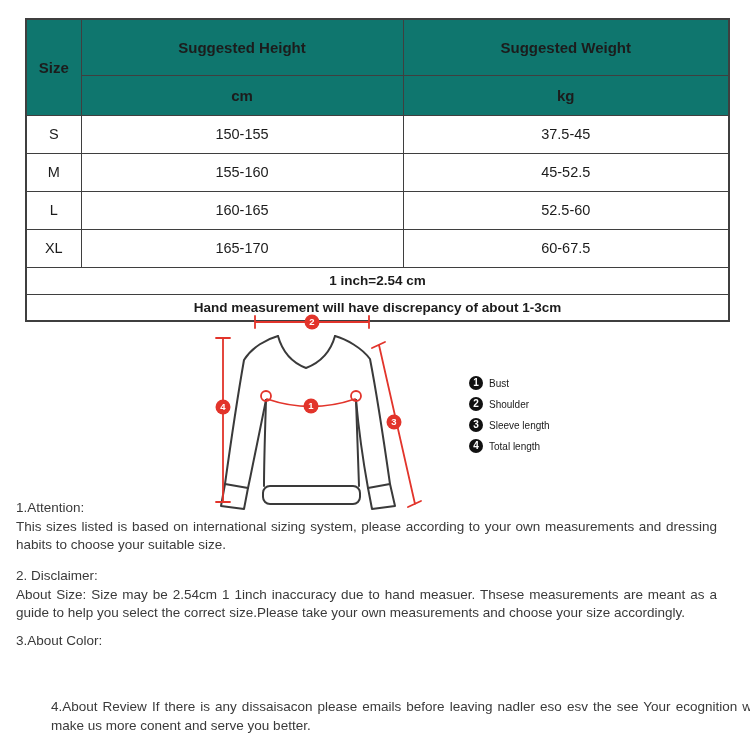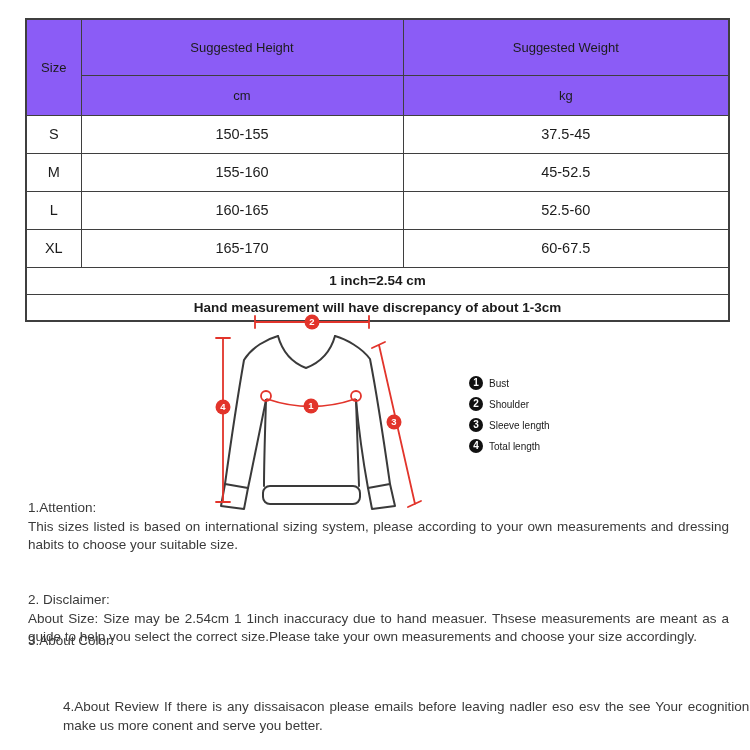--- a/index.html
+++ b/index.html
@@ -11,40 +11,40 @@
   .size-table{
     position:absolute;left:25px;top:18px;width:703px;
     border-collapse:collapse;table-layout:fixed;
     font-family:"Liberation Sans", sans-serif;
   }
   .size-table td, .size-table th{
     border:1px solid #3f3f3f;text-align:center;vertical-align:middle;
     padding:0;color:#1c1c1c;
   }
   .size-table{border:2px solid #3f3f3f;}
-  .size-table th{background:#8b5cf6;font-weight:normal;font-size:13px;}
+  .size-table th{background:#0f766e;font-weight:bold;font-size:15px;}
   .size-table td{background:#ffffff;font-size:14.5px;font-weight:normal;}
   .r-h1{height:56px;} .r-h2{height:40px;} .r-data{height:38px;}
   .r-note{height:27px;}
   .r-note td{font-weight:bold;font-size:13.5px;}
   
   .diagram{position:absolute;left:178px;top:312px;width:300px;height:205px;}
   
   .legend{position:absolute;left:469px;top:376px;display:flex;flex-direction:column;gap:7px;}
   .legend-item{display:flex;align-items:center;gap:6px;height:14px;}
   .legend-num{
     width:14px;height:14px;border-radius:50%;background:#111;color:#fff;
     font-size:10px;line-height:14px;text-align:center;font-weight:bold;flex:0 0 14px;
   }
   .legend-label{font-size:10px;color:#1a1a1a;}
   
-  .note-section{position:absolute;left:28px;width:701px;font-size:13.5px;line-height:18.5px;color:#3a3a3a;}
+  .note-section{position:absolute;left:16px;width:701px;font-size:13.5px;line-height:18.5px;color:#3a3a3a;}
   .note-heading{margin:0 0 0 0;}
   .note-body{text-align:justify;}
-  #s1{top:499px;} #s2{top:567px;margin-top:24px;} #s3{top:632px;} #s4{top:698px;margin-left:35px;}
+  #s1{top:499px;} #s2{top:567px;} #s3{top:632px;} #s4{top:698px;margin-left:35px;}
 </style>
 </head>
 <body>
 
 <table class="size-table">
   <colgroup>
       <col style="width:55px">
       <col style="width:322px">
       <col style="width:326px">
     </colgroup>

